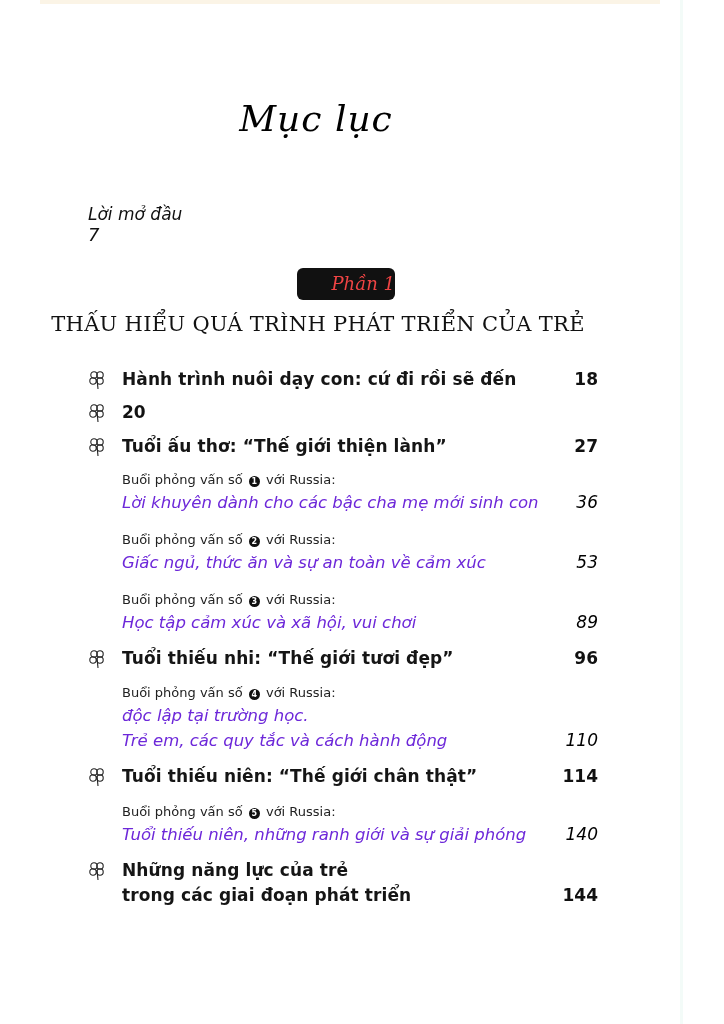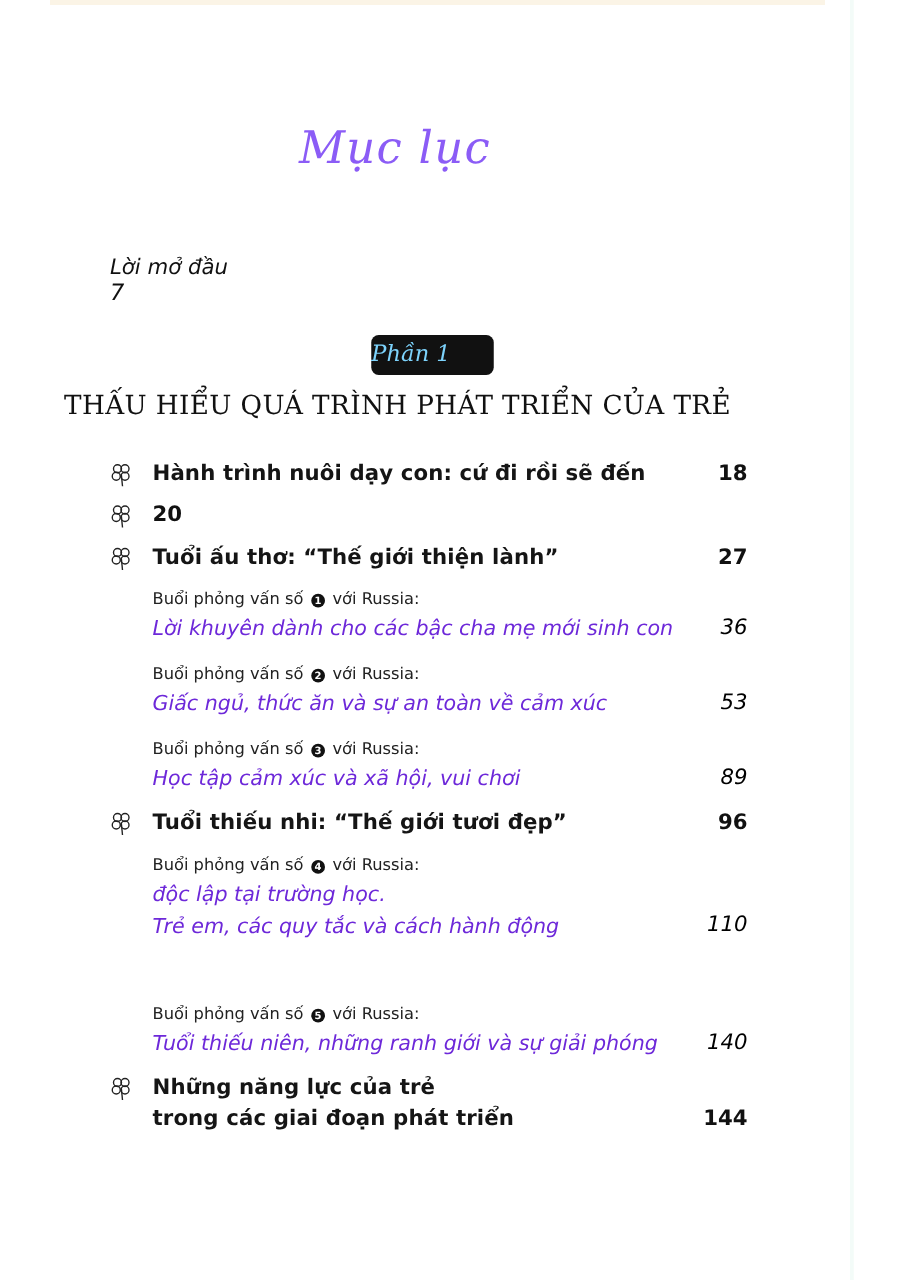--- a/index.html
+++ b/index.html
@@ -6,29 +6,29 @@
   body {
     width: 724px; height: 1024px; background: #ffffff; position: relative; overflow: hidden;
     font-family: "DejaVu Sans", sans-serif; color: #111;
   }
   .page { position: absolute; left: 0; top: 0; width: 724px; height: 1024px; }
   .edge-line { position: absolute; left: 680px; top: 0; width: 3px; height: 1024px; background: #f3fbf8; }
   .top-tint { position: absolute; left: 40px; top: 0; width: 620px; height: 4px; background: #fbf4e6; }
 
   .title {
     position: absolute; left: 0; width: 632px; top: 98px; text-align: center;
-    font-family: "DejaVu Serif", serif; font-style: italic; font-size: 36px; color: #8b5cf6;
+    font-family: "DejaVu Serif", serif; font-style: italic; font-size: 36px; color: #000000;
     letter-spacing: 1px;
   }
   .preface { position: absolute; left: 88px; right: 128px; top: 204px; display: flex; justify-content: space-between; font-style: italic; font-size: 17px; flex-direction: column; }
   .preface .pg { font-size: 18px; }
 
   .part-badge {
     position: absolute; left: 297px; top: 268px; width: 98px; height: 32px; background: #111; border-radius: 6px;
-    color: #7dd3fc; font-family: "DejaVu Serif", serif; font-style: italic; font-size: 18px; text-align: left; line-height: 32px;
+    color: #ef4444; font-family: "DejaVu Serif", serif; font-style: italic; font-size: 18px; text-align: right; line-height: 32px;
   }
   .part-title {
     position: absolute; left: 0; width: 636px; top: 312px; text-align: center;
     font-family: "DejaVu Serif", serif; font-size: 21px; color: #111; letter-spacing: 0.3px;
   }
 
   .row { position: absolute; left: 88px; right: 126px; display: flex; align-items: flex-start; }
   .row .icon { width: 34px; flex: none; padding-top: 3px; }
   .row .text { flex: 1; }
   .row .pg { flex: none; text-align: left; }
@@ -163,20 +163,35 @@
         <span>Buổi phỏng vấn số</span>
         <span class="num-badge">4</span>
         <span>với Russia:</span>
       </div>
       <div class="sub">độc lập tại trường học.</div>
       <div class="sub">Trẻ em, các quy tắc và cách hành động</div>
     </div>
     <span class="pg">110</span>
   </div>
 
+  <div class="row chapter" style="top:764px">
+    <span class="icon">
+      <svg width="18" height="20" viewBox="0 0 18 20">
+          <g fill="none" stroke="#222" stroke-width="1.1">
+            <circle cx="6" cy="5" r="3.2"></circle>
+            <circle cx="12" cy="5" r="3.2"></circle>
+            <circle cx="5" cy="11" r="3.2"></circle>
+            <circle cx="12" cy="11" r="3.2"></circle>
+            <path d="M9 9 L10 19"></path>
+          </g>
+        </svg>
+    </span>
+    <span class="text">Tuổi thiếu niên: “Thế giới chân thật”</span>
+    <span class="pg">114</span>
+  </div>
 
   <div class="row interview" style="top:802px">
     <div class="text">
       <div class="label">
         <span>Buổi phỏng vấn số</span>
         <span class="num-badge">5</span>
         <span>với Russia:</span>
       </div>
       <div class="sub">Tuổi thiếu niên, những ranh giới và sự giải phóng</div>
     </div>

